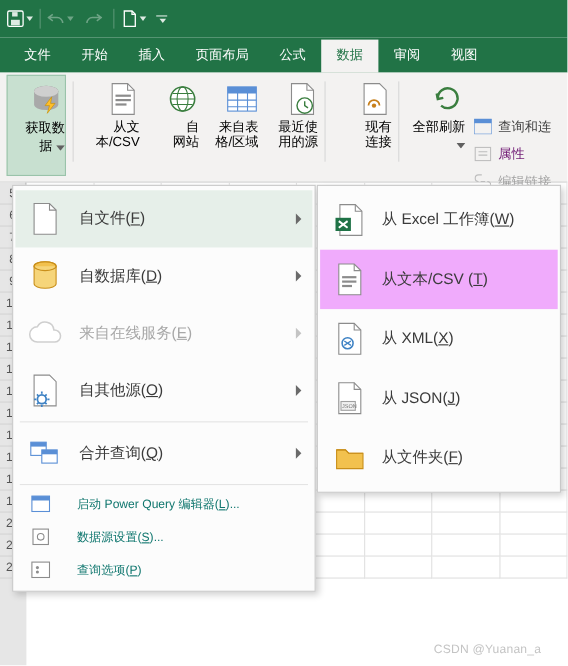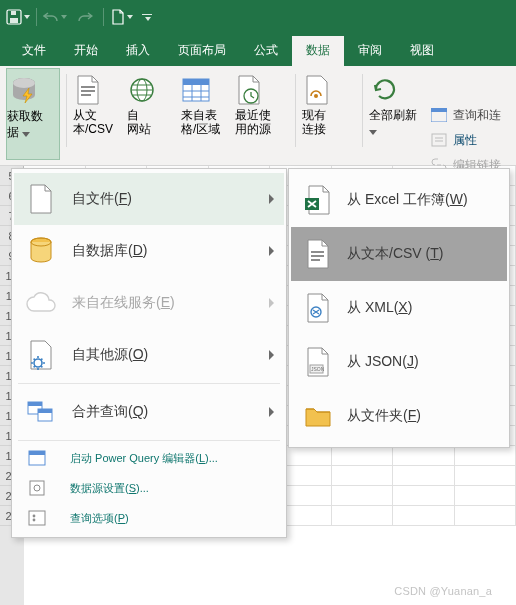--- a/index.html
+++ b/index.html
@@ -14,21 +14,21 @@
 
   
   .tabs { height: 32px; background: #217346; display:flex; align-items:flex-end; padding:0 8px; gap:0; }
   .tab { color:#fff; padding: 6px 14px 7px; font-size:12px; cursor:pointer; }
   .tab.active { background:#f3f2f1; color:#217346; }
   
   
   .ribbon { height: 100px; background:#f3f2f1; border-bottom:1px solid #d6d6d6; display:flex; padding: 2px 6px 0; }
   .grp { display:flex; align-items:flex-start; }
   .rsep { width:1px; background:#d8d8d8; margin: 6px 6px 18px; }
-  .bigbtn { width:54px; height:92px; display:flex; flex-direction:column; align-items:flex-start; justify-content:flex-start; padding-top:4px; text-align:center; font-size:12px; line-height:14px; cursor:pointer; }
+  .bigbtn { width:54px; height:92px; display:flex; flex-direction:column; align-items:flex-end; justify-content:flex-start; padding-top:4px; text-align:center; font-size:12px; line-height:14px; cursor:pointer; }
   .bigbtn .ic { height:36px; display:flex; align-items:center; justify-content:center;}
   .bigbtn.hl { background:#c8e0d0; border:1px solid #9ac3aa;}
   .bigbtn .bd { margin-top:2px; }
   .smallstack { display:flex; flex-direction:column; padding:4px 4px 0; gap:3px;margin-top:32px;}
   .smallbtn { display:flex; align-items:center; gap:6px; height:22px; padding:0 4px; font-size:12px; cursor:pointer; color:#444; }
 
   
   .sheet-area { position:absolute; top:166px; left:0; right:0; bottom:0; }
   .rowhdrs { position:absolute; left:0; top:0; bottom:0; width:24px; background:#e6e6e6;}
   .rowhdr { height:20px; border-bottom:1px solid #d4d4d4; border-right:1px solid #bdbdbd; font-size:11px; color:#555; display:flex; align-items:center; justify-content:center;}
@@ -44,21 +44,21 @@
   .mitem.hov { background:#e6efe9;}
   .mitem .arrow { width:0;height:0;border-top:5px solid transparent;border-bottom:5px solid transparent;border-left:5px solid #6a6a6a;}
   .msep { height:1px; background:#e4e4e4; margin:2px 4px;}
   .mrow { height:30px; display:flex; align-items:center; gap:20px; padding:0 10px; cursor:pointer; font-size:11px; color:#0f766e;}
   .ic24 { width:26px; height:26px; display:flex; align-items:center; justify-content:center; flex-shrink:0;}
   .ic32 { width:34px; height:34px; display:flex; align-items:center; justify-content:center; flex-shrink:0;}
 
   
   .menu2 { position:absolute; left:288px; top:168px; width:222px; background:#fcfcfc; border:1px solid #c8c8c8; box-shadow: 3px 3px 6px rgba(0,0,0,0.18); padding:4px 2px;text-align:center;}
   .m2item { height:54px; display:flex; align-items:center; padding:0 10px; gap:12px; cursor:pointer; font-size:14px; color:#3b3b3b;}
-  .m2item.hov { background:#a3a3a3;}
+  .m2item.hov { background:#f0abfc;}
   
   .watermark { position:absolute; right:24px; bottom:8px; font-size:11px; color:#c4c4c4; letter-spacing:0.2px;}
   .u { text-decoration: underline; }
 </style>
 </head>
 <body>
 
 <div class="titlebar">
   <div class="t-btn">
     <svg width="16" height="16" viewBox="0 0 16 16">
@@ -203,21 +203,21 @@
           </svg></span>
     </div>
     <div class="smallstack">
       <div class="smallbtn">
         <svg width="16" height="14">
             <rect x="0" y="0" width="16" height="14" fill="none" stroke="#5a8fd6"></rect>
             <rect x="0" y="0" width="16" height="4" fill="#5a8fd6"></rect>
           </svg>
         <span>查询和连</span>
       </div>
-      <div class="smallbtn" style="color:#0c4a6e">
+      <div class="smallbtn" style="color:#701a75">
         <svg width="16" height="14">
             <rect x="1" y="1" width="14" height="12" fill="none" stroke="#bdbdbd"></rect>
             <path d="M4 5 h8 M4 8 h8" stroke="#bdbdbd"></path>
           </svg>
         <span>属性</span>
       </div>
       <div class="smallbtn" style="color:#a2a2a2">
         <svg width="16" height="14">
             <path d="M4 7 a3 3 0 0 1 0-6 h3 M12 7 a3 3 0 0 1 0 6 h-3 M6 7 h4" stroke="#bdbdbd" fill="none"></path>
           </svg>

